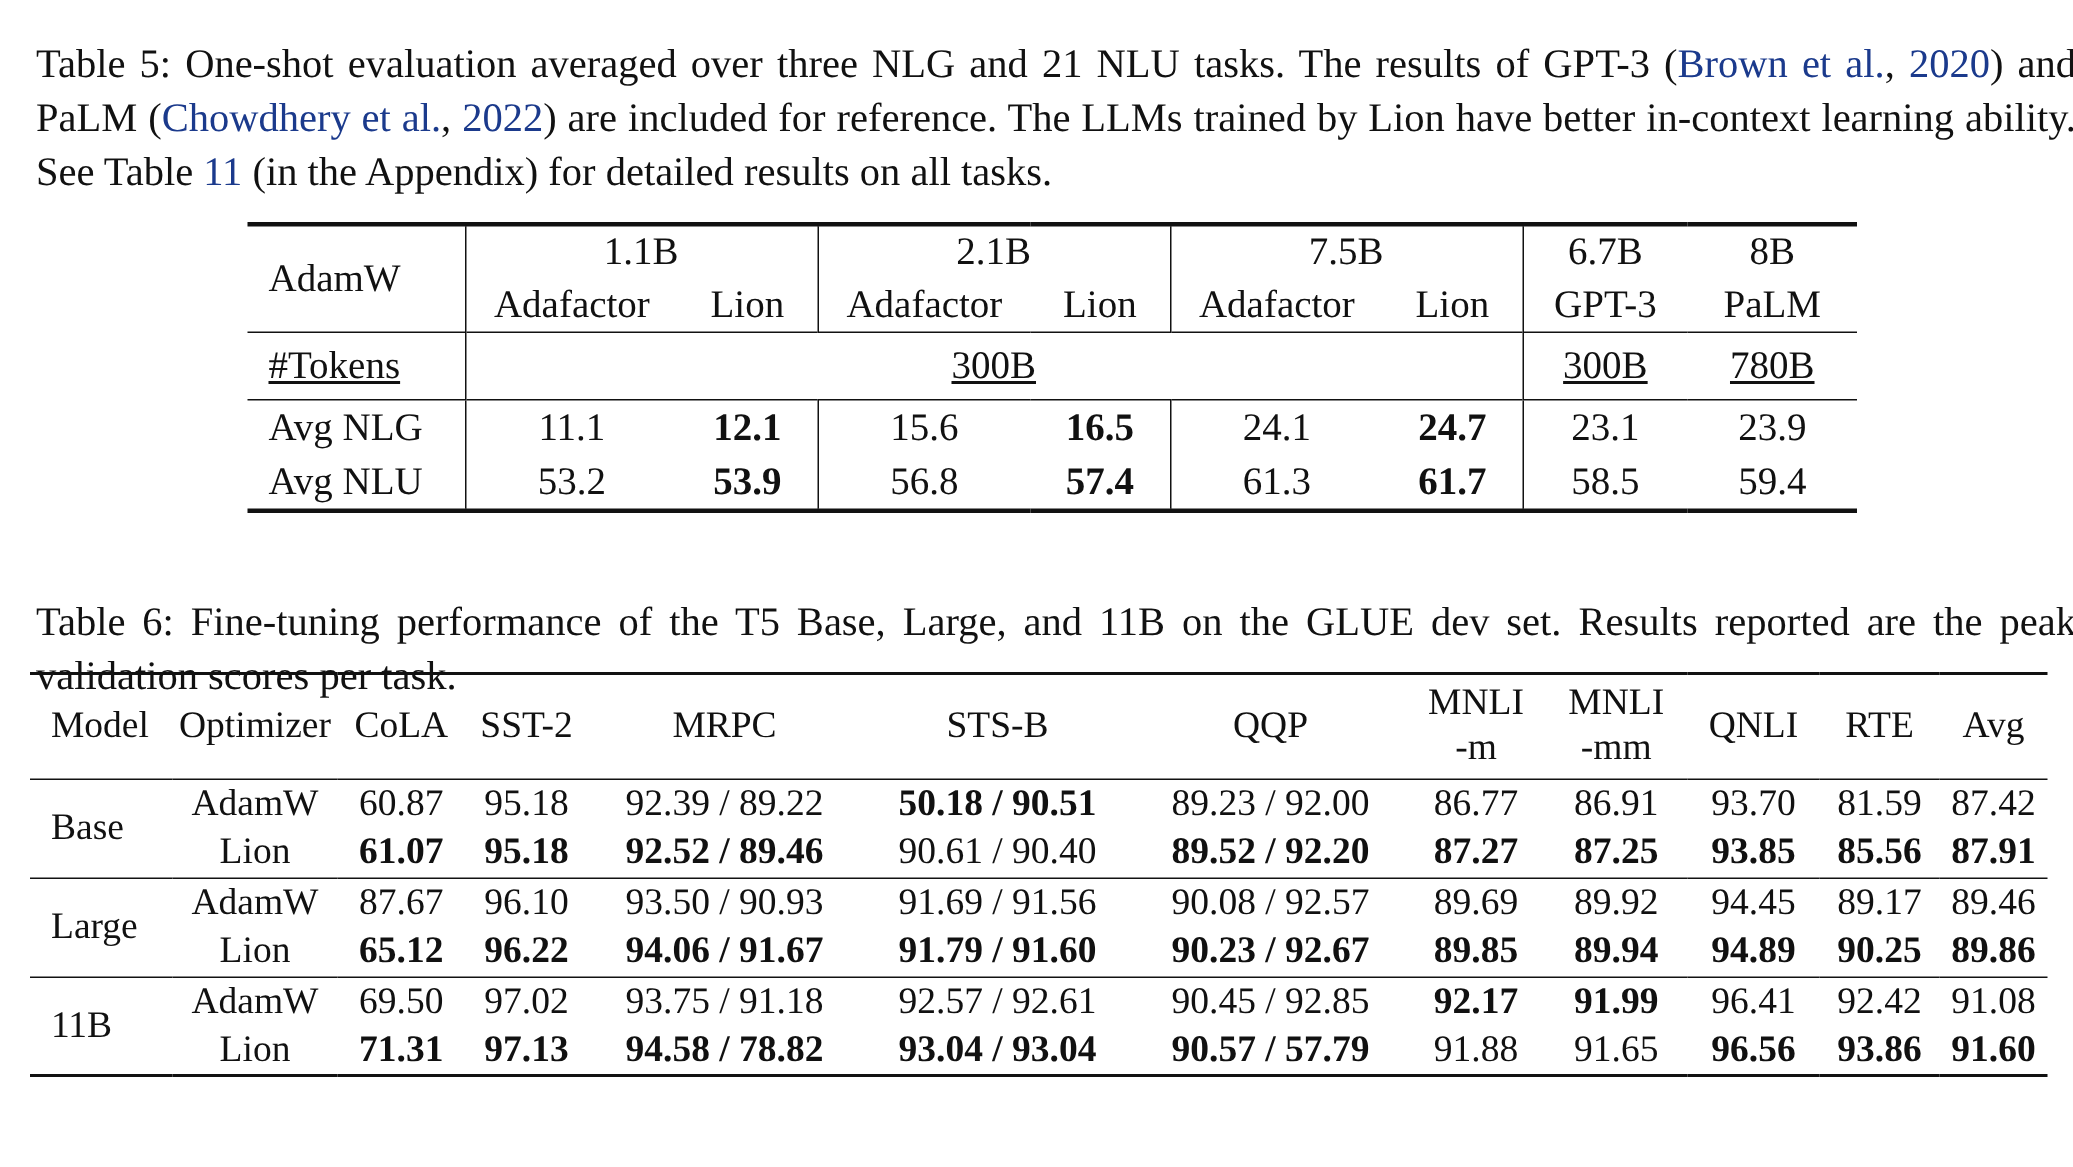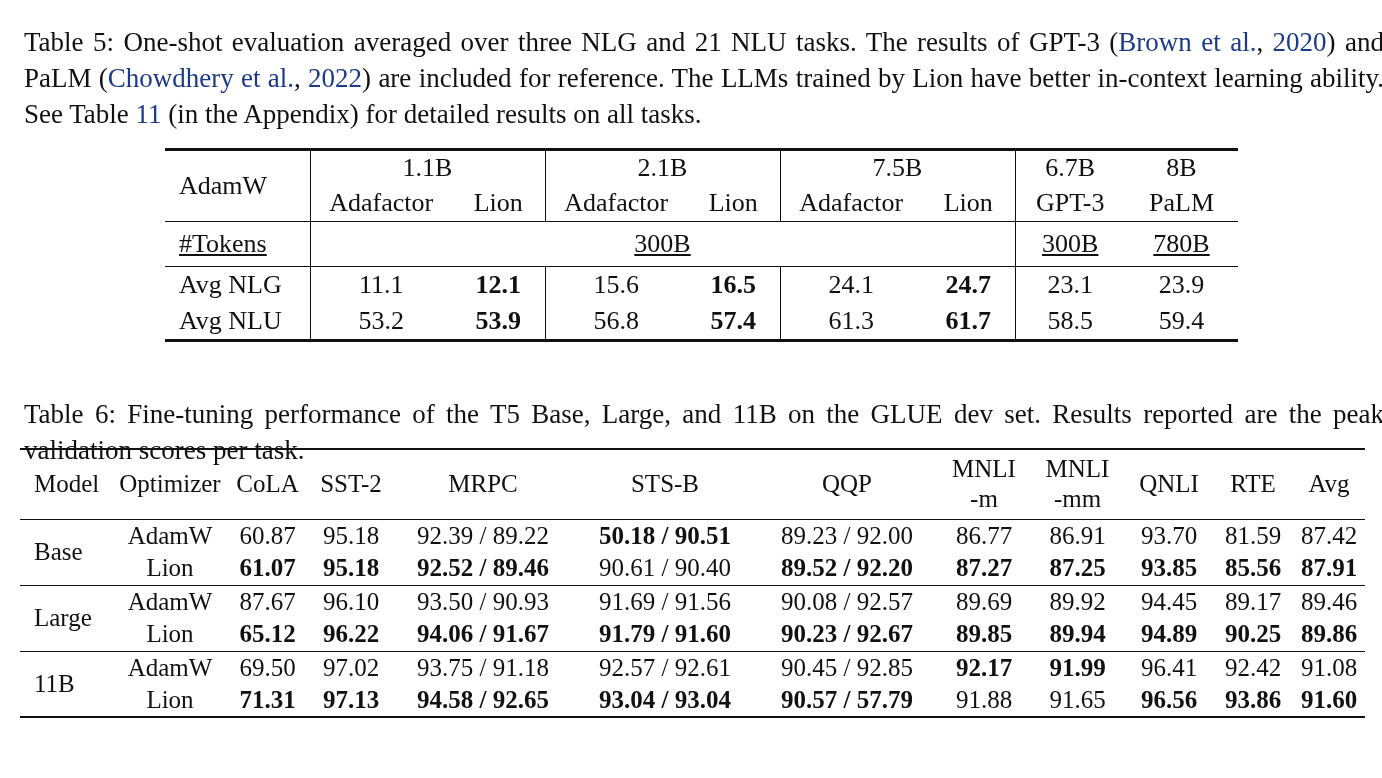--- a/index.html
+++ b/index.html
@@ -217,21 +217,21 @@
         <td class="b">92.17</td>
         <td class="b">91.99</td>
         <td>96.41</td>
         <td>92.42</td>
         <td>91.08</td>
       </tr>
       <tr>
         <td>Lion</td>
         <td class="b">71.31</td>
         <td class="b">97.13</td>
-        <td class="b">94.58 / 92.65</td>
+        <td class="b">94.58 / 78.82</td>
         <td class="b">93.04 / 93.04</td>
         <td class="b">90.57 / 57.79</td>
         <td>91.88</td>
         <td>91.65</td>
         <td class="b">96.56</td>
         <td class="b">93.86</td>
         <td class="b">91.60</td>
       </tr>
     </tbody>
   </table>

